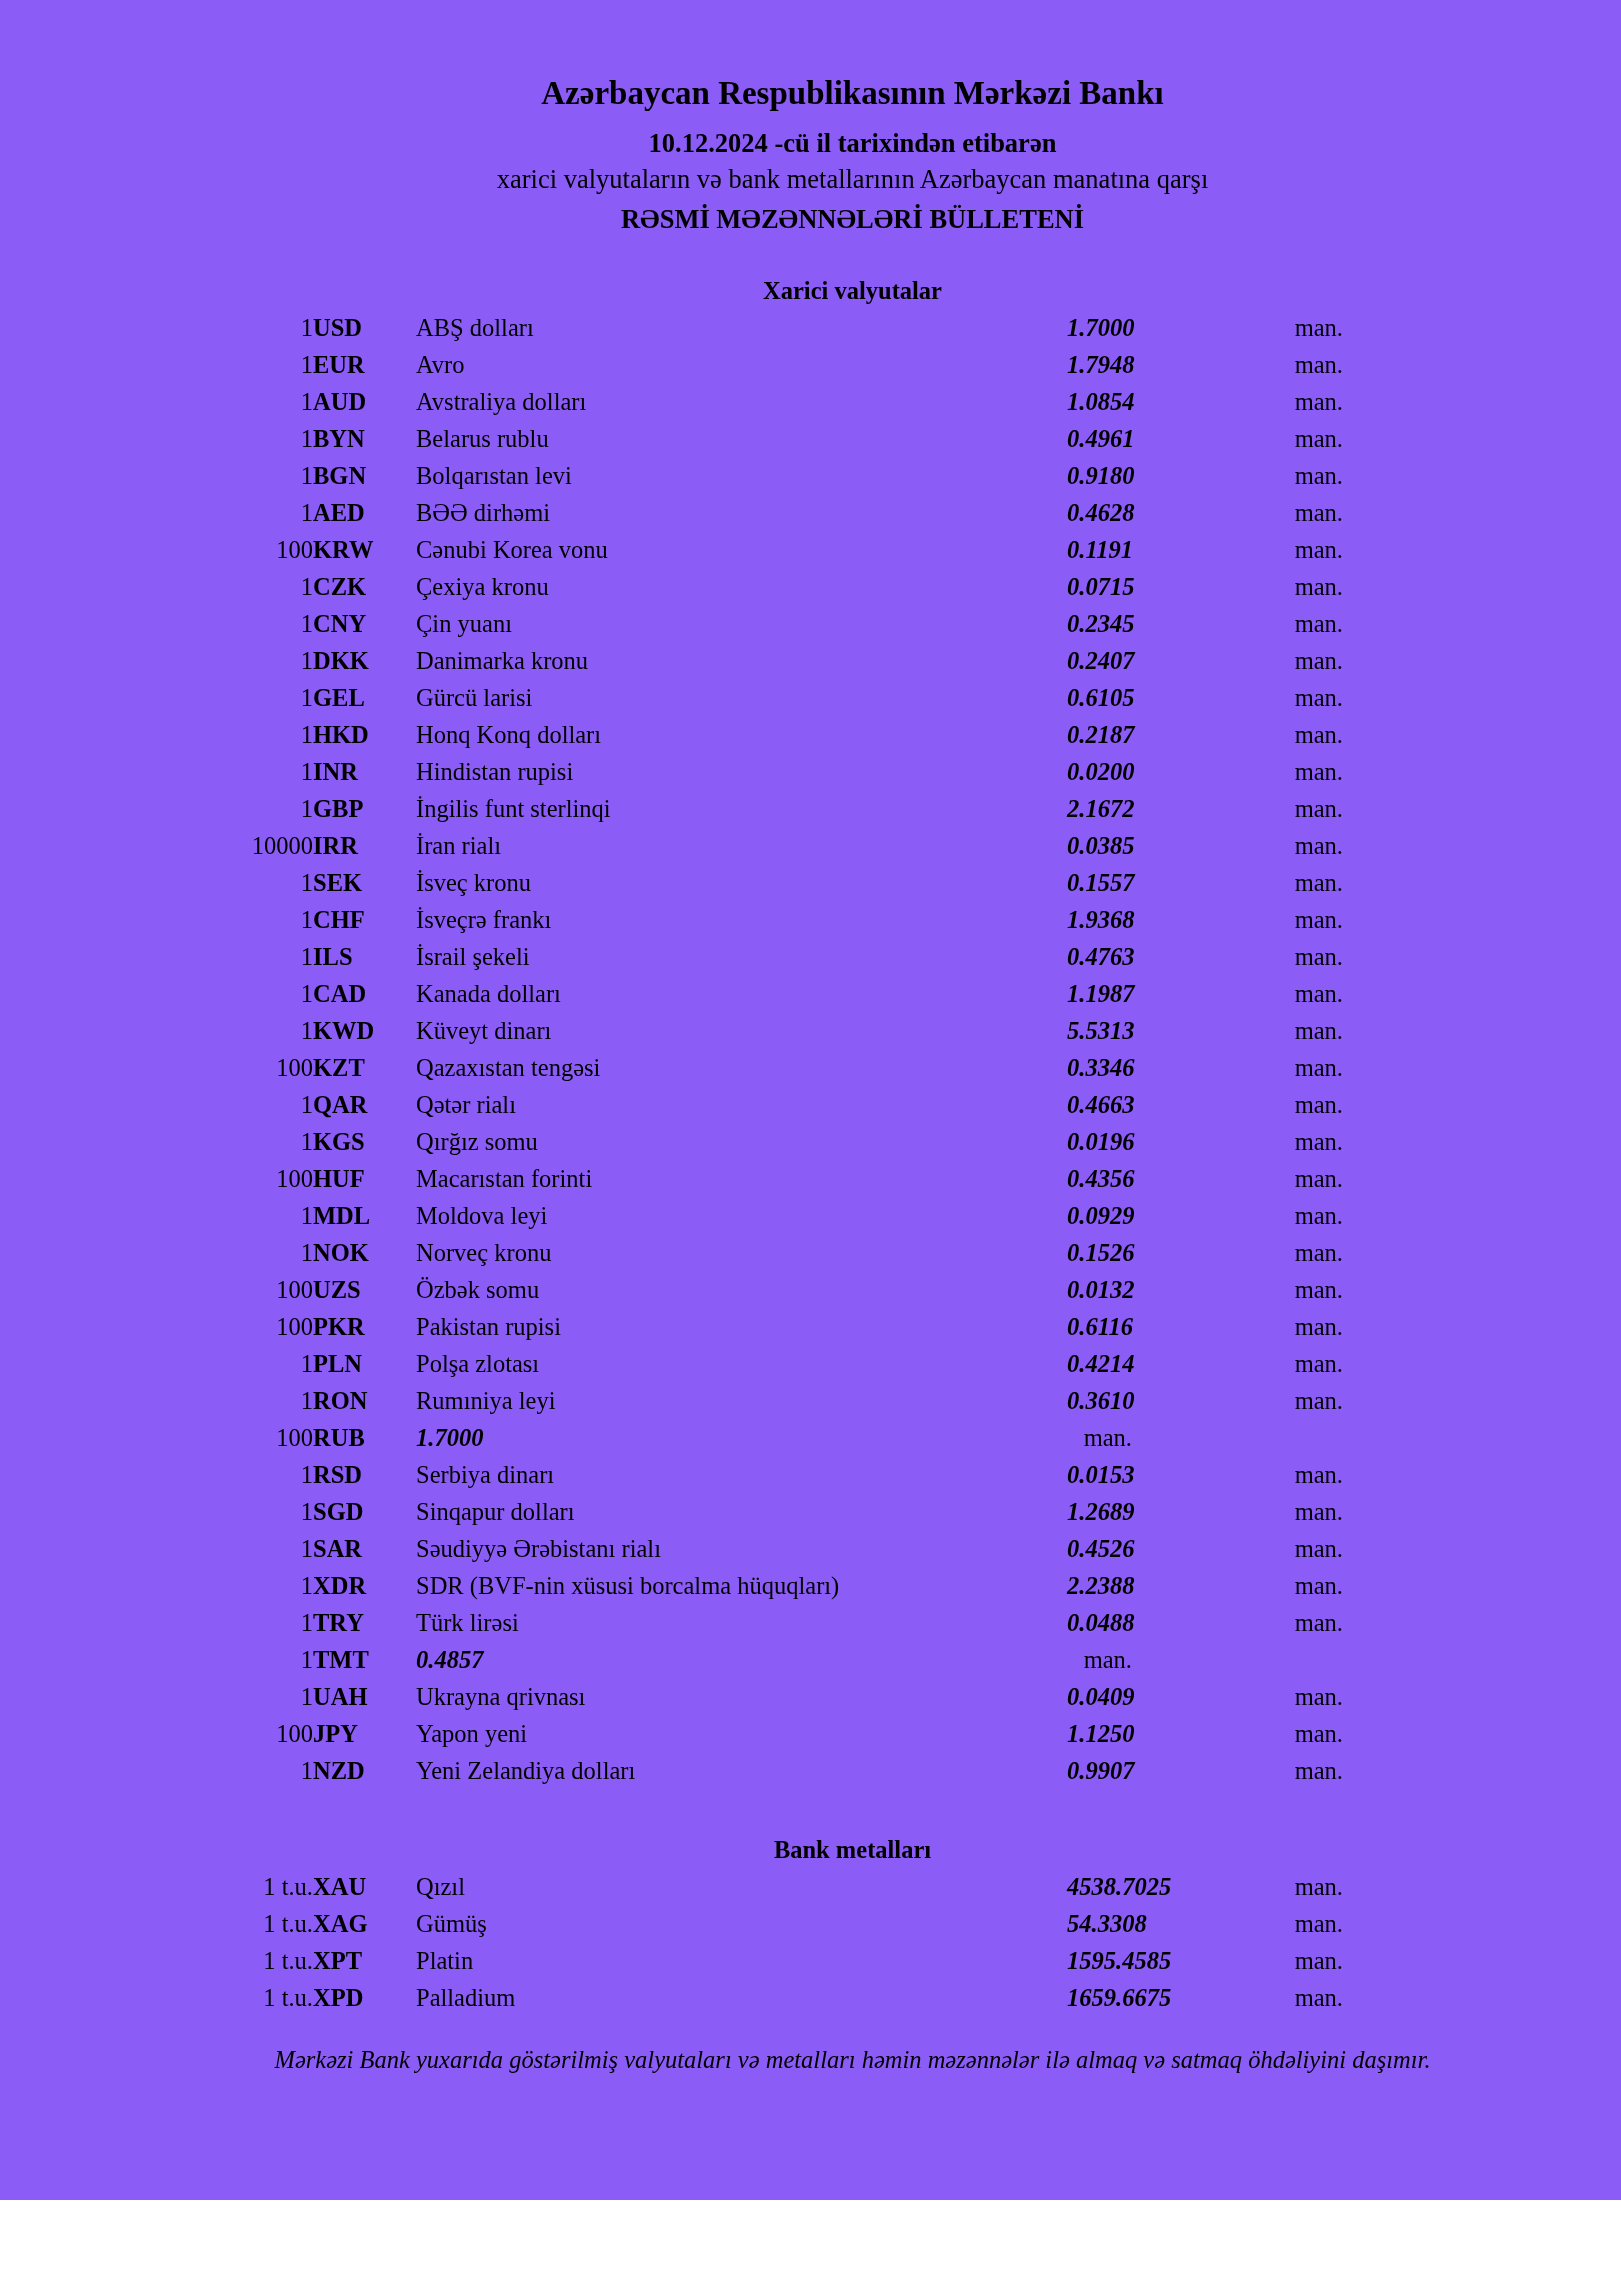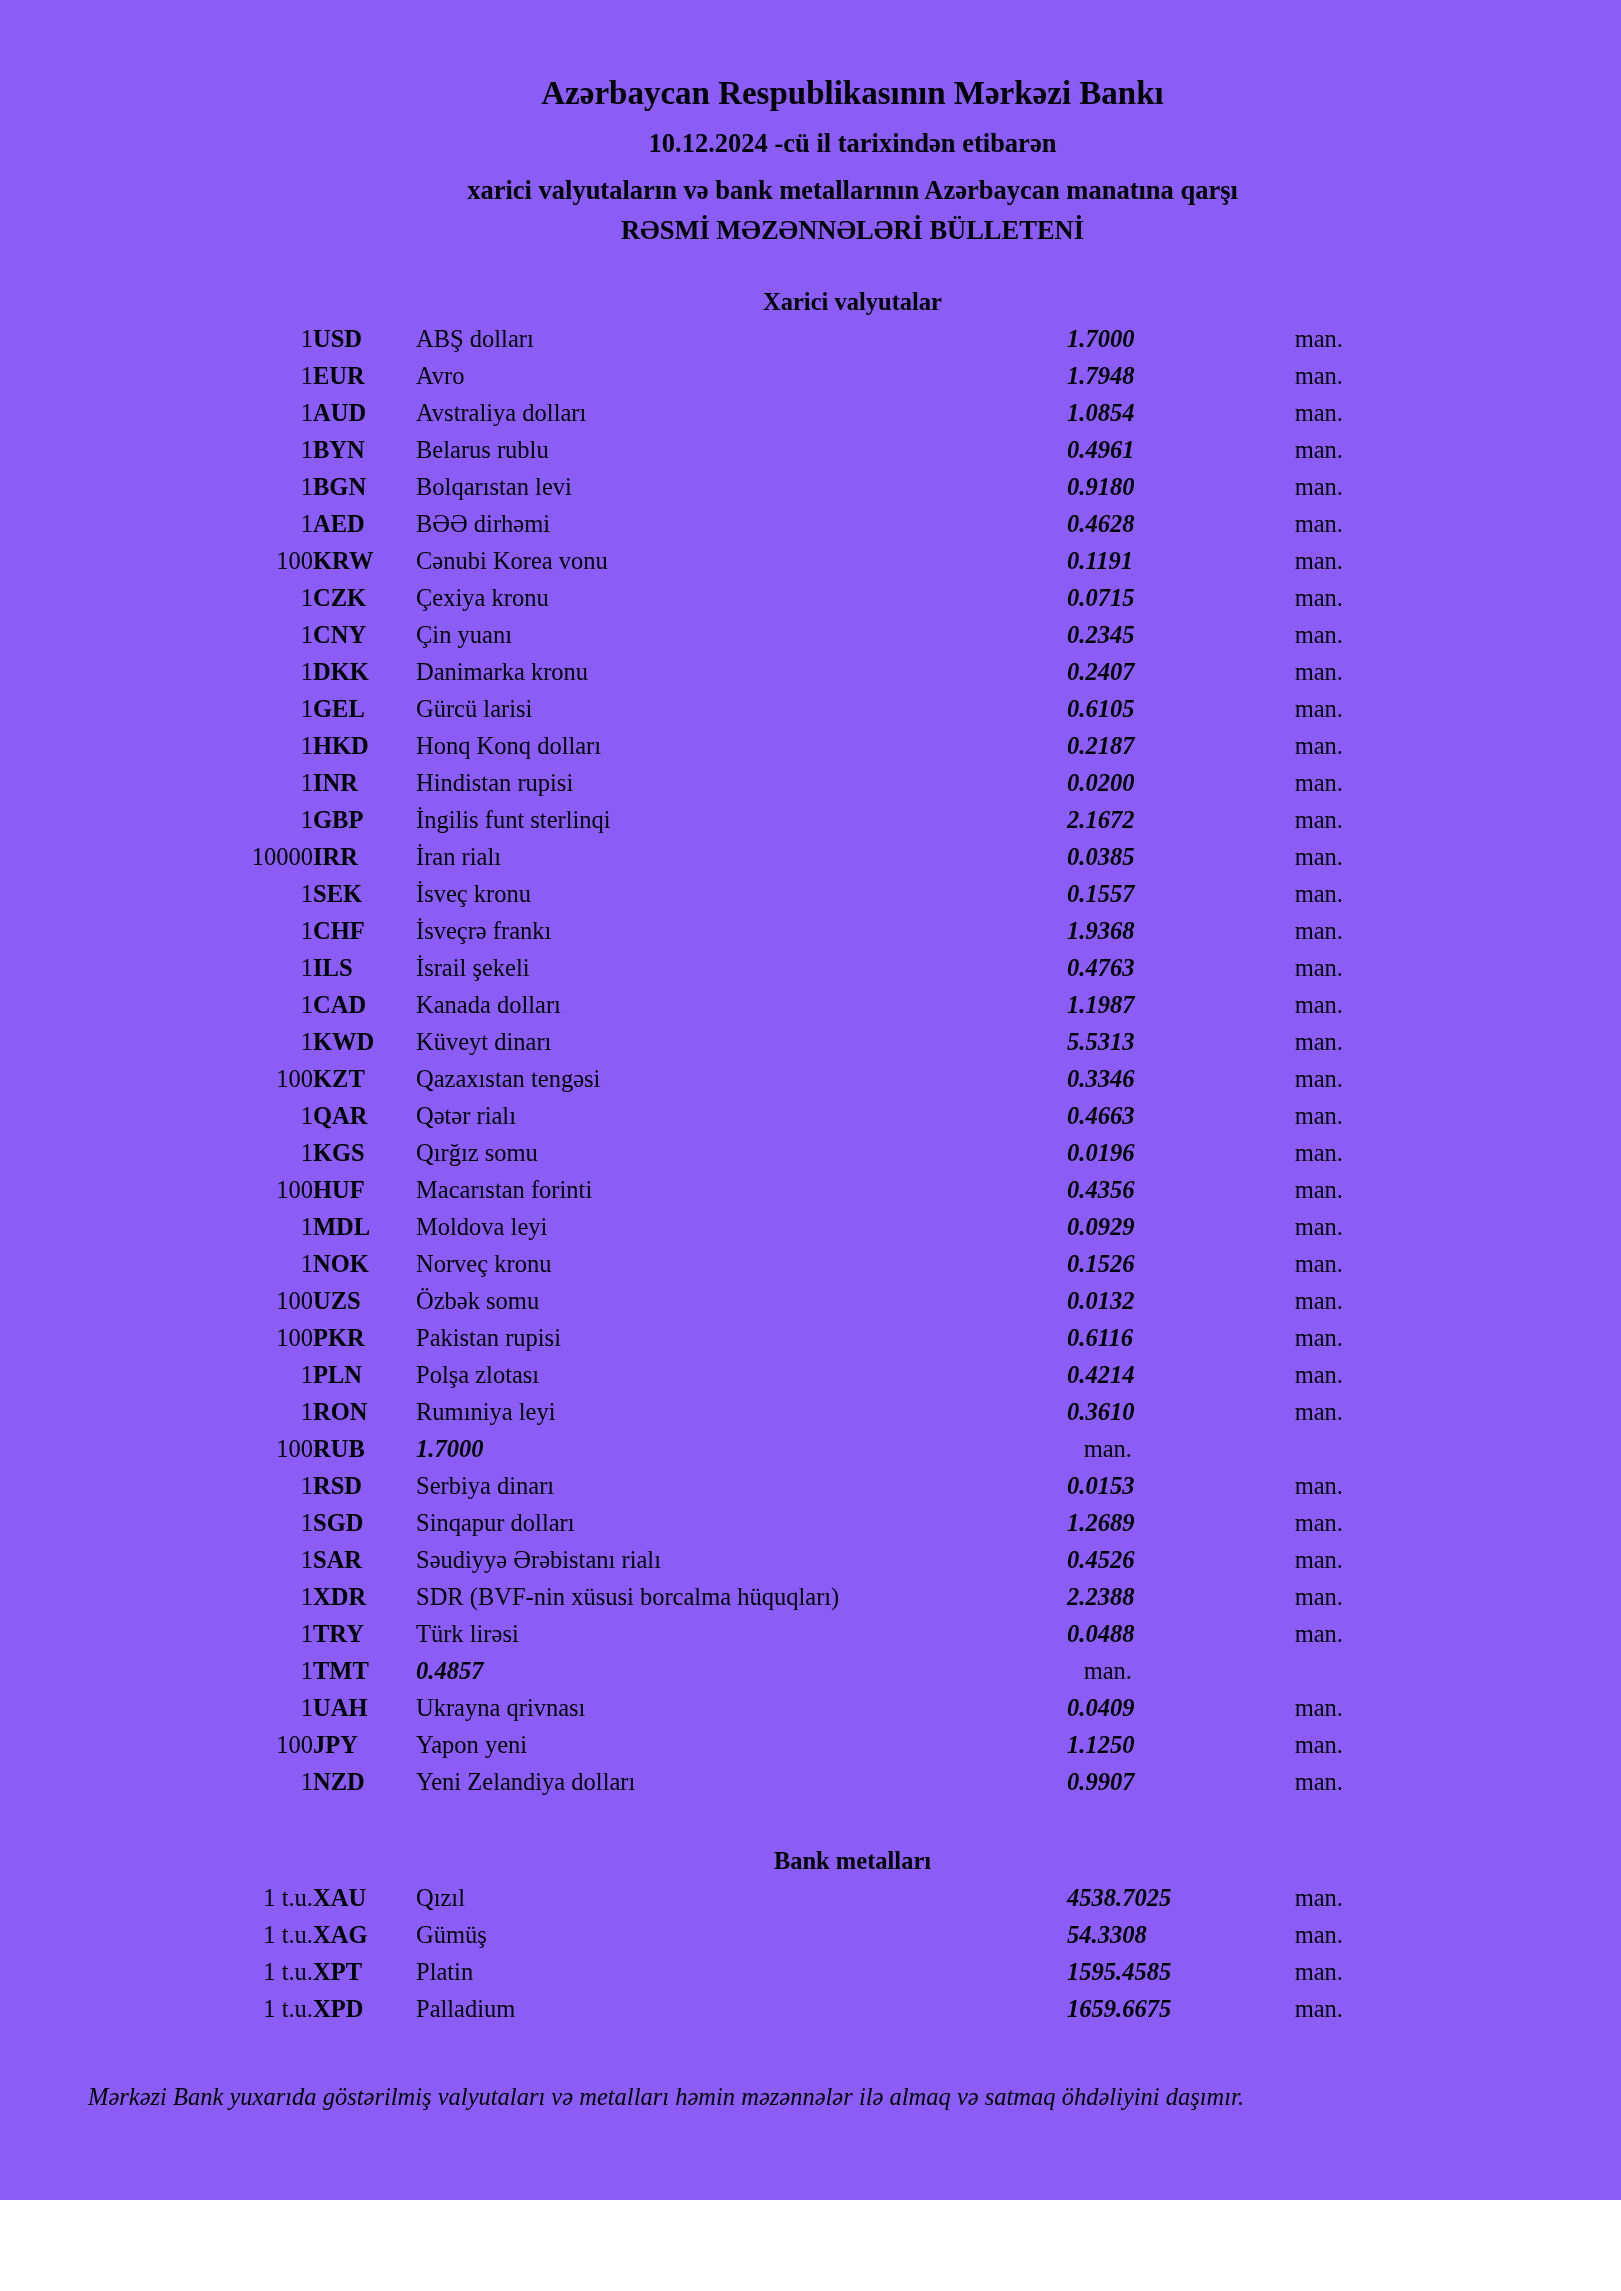--- a/index.html
+++ b/index.html
@@ -31,23 +31,23 @@
     margin: 0;
   }
   .date-line {
     font-size: 26.5px;
     font-weight: bold;
     line-height: 32px;
     margin: 12.7px 0 0 0;
   }
   .subtitle {
     font-size: 26.5px;
-    font-weight: bold;
+    font-weight: normal;
     line-height: 32px;
-    margin: 15px 0 0 0;
+    margin: 4px 0 0 0;
   }
   .bulletin-title {
     font-size: 26.5px;
     font-weight: bold;
     line-height: 32px;
     margin: 8.8px 0 0 0;
   }
   .section-title {
     font-size: 24.5px;
     font-weight: bold;
@@ -91,22 +91,22 @@
     font-weight: bold;
     font-style: italic;
     white-space: nowrap;
   }
   .cell-unit {
     text-align: left;
     padding-left: 16.7px;
     white-space: nowrap;
   }
   .disclaimer {
-    margin-top: 55px;
-    text-align: left;
+    margin-top: 29px;
+    text-align: center;
     font-style: italic;
     font-size: 24.5px;
     line-height: 30px;
   }
 </style>
 </head>
 <body>
 
 <div class="page">
   <div class="content">

